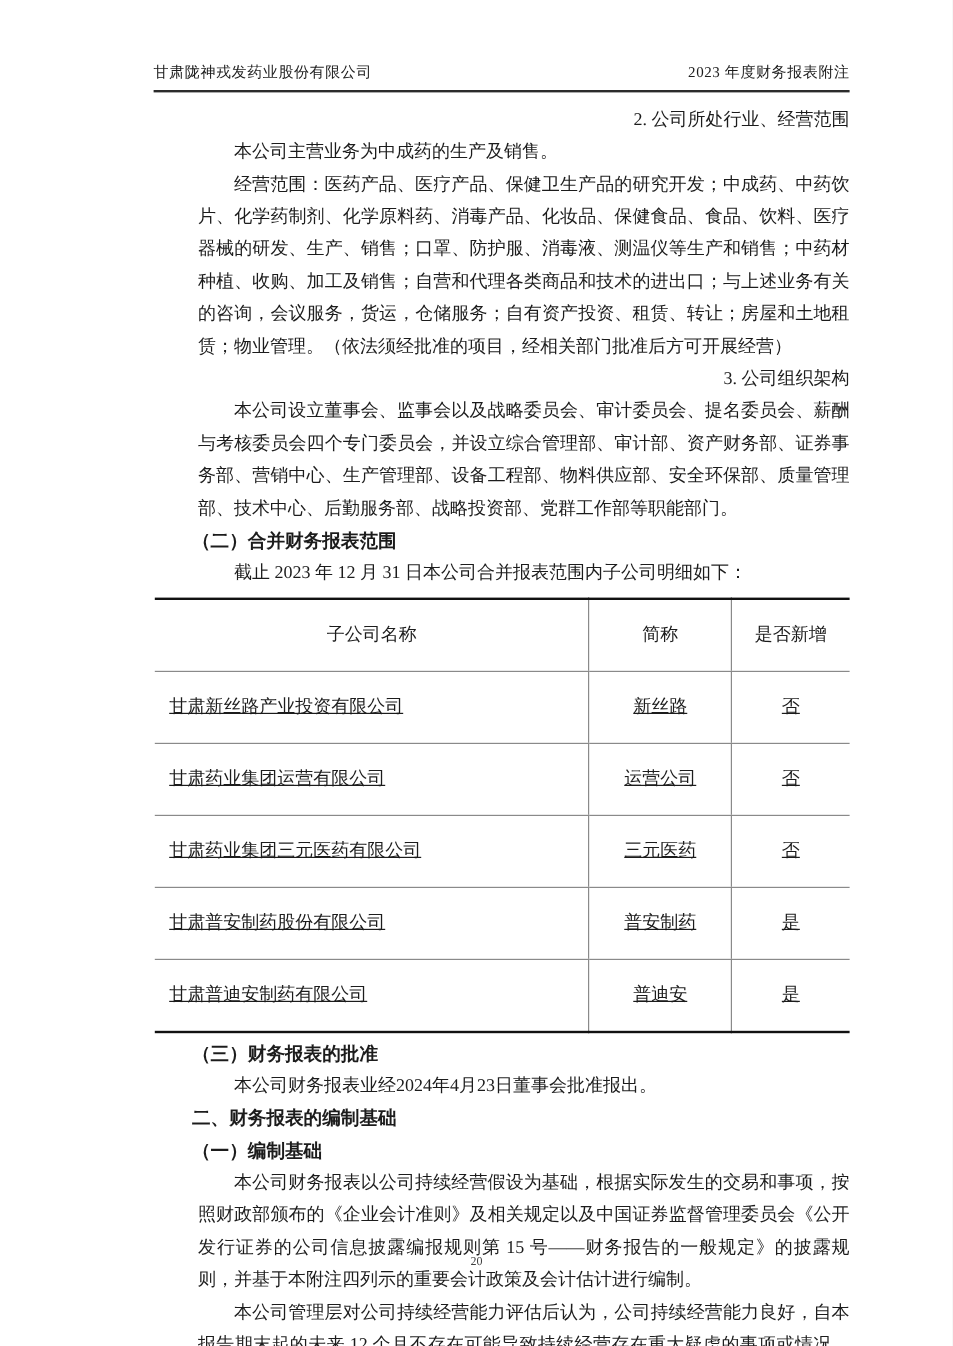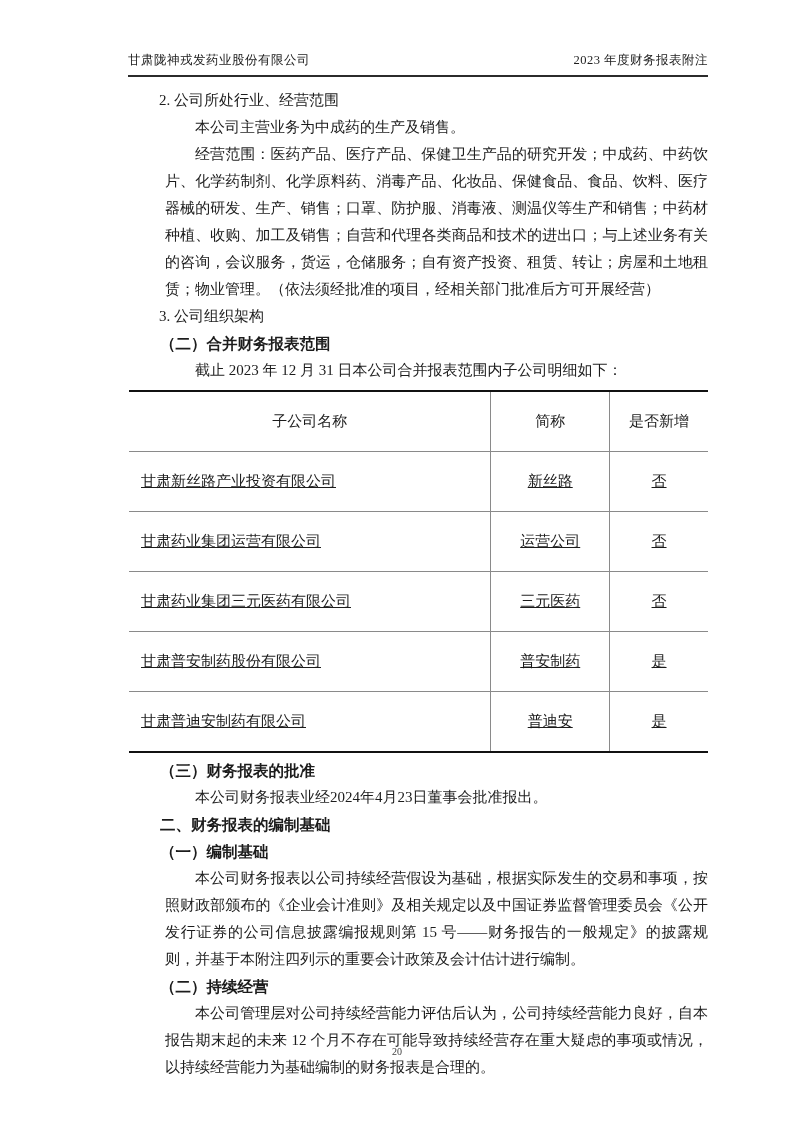--- a/index.html
+++ b/index.html
@@ -32,20 +32,21 @@
     font-size: 15px;
     line-height: 27px;
   }
   .para {
     text-align: justify;
     text-indent: 2em;
     margin-left: 36px;
   }
   .num-heading {            
     text-indent: 2em;
+    text-align: right;
   }
   .bold-heading {           
     text-indent: 2em;
     font-weight: bold;
     font-family: "Liberation Sans", "DejaVu Sans", sans-serif;
     font-size: 15.5px;
   }
   
   table.subsidiaries {
     width: 100%;
@@ -88,20 +89,21 @@
   <div class="page-header">
     <span>甘肃陇神戎发药业股份有限公司</span>
     <span>2023 年度财务报表附注</span>
   </div>
 
   <div class="content">
     <p class="num-heading">2. 公司所处行业、经营范围</p>
     <p class="para">本公司主营业务为中成药的生产及销售。</p>
     <p class="para">经营范围：医药产品、医疗产品、保健卫生产品的研究开发；中成药、中药饮片、化学药制剂、化学原料药、消毒产品、化妆品、保健食品、食品、饮料、医疗器械的研发、生产、销售；口罩、防护服、消毒液、测温仪等生产和销售；中药材种植、收购、加工及销售；自营和代理各类商品和技术的进出口；与上述业务有关的咨询，会议服务，货运，仓储服务；自有资产投资、租赁、转让；房屋和土地租赁；物业管理。（依法须经批准的项目，经相关部门批准后方可开展经营）</p>
     <p class="num-heading">3. 公司组织架构</p>
+    <p class="para">本公司设立董事会、监事会以及战略委员会、审计委员会、提名委员会、薪酬与考核委员会四个专门委员会，并设立综合管理部、审计部、资产财务部、证券事务部、营销中心、生产管理部、设备工程部、物料供应部、安全环保部、质量管理部、技术中心、后勤服务部、战略投资部、党群工作部等职能部门。</p>
     <p class="bold-heading">（二）合并财务报表范围</p>
     <p class="para">截止 2023 年 12 月 31 日本公司合并报表范围内子公司明细如下：</p>
 
     <table class="subsidiaries">
       <colgroup>
         <col style="width:62.5%">
         <col style="width:20.5%">
         <col style="width:17%">
       </colgroup>
       <thead>
@@ -138,21 +140,20 @@
           <td>是</td>
         </tr>
       </tbody>
     </table>
 
     <p class="bold-heading">（三）财务报表的批准</p>
     <p class="para">本公司财务报表业经2024年4月23日董事会批准报出。</p>
     <p class="bold-heading">二、财务报表的编制基础</p>
     <p class="bold-heading">（一）编制基础</p>
     <p class="para">本公司财务报表以公司持续经营假设为基础，根据实际发生的交易和事项，按照财政部颁布的《企业会计准则》及相关规定以及中国证券监督管理委员会《公开发行证券的公司信息披露编报规则第 15 号——财务报告的一般规定》的披露规则，并基于本附注四列示的重要会计政策及会计估计进行编制。</p>
-    <p class="bold-heading">（二）持续经营</p>
     <p class="para">本公司管理层对公司持续经营能力评估后认为，公司持续经营能力良好，自本报告期末起的未来 12 个月不存在可能导致持续经营存在重大疑虑的事项或情况，以持续经营能力为基础编制的财务报表是合理的。</p>
   </div>
 
   <div class="page-footer">
     <span>20</span>
   </div>
 
 </div>
 
 </body></html>

